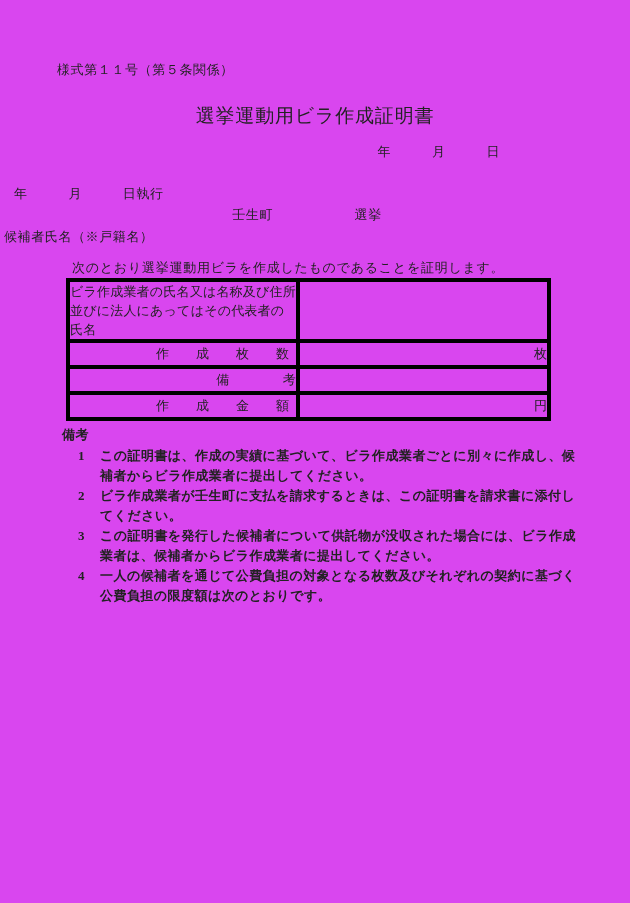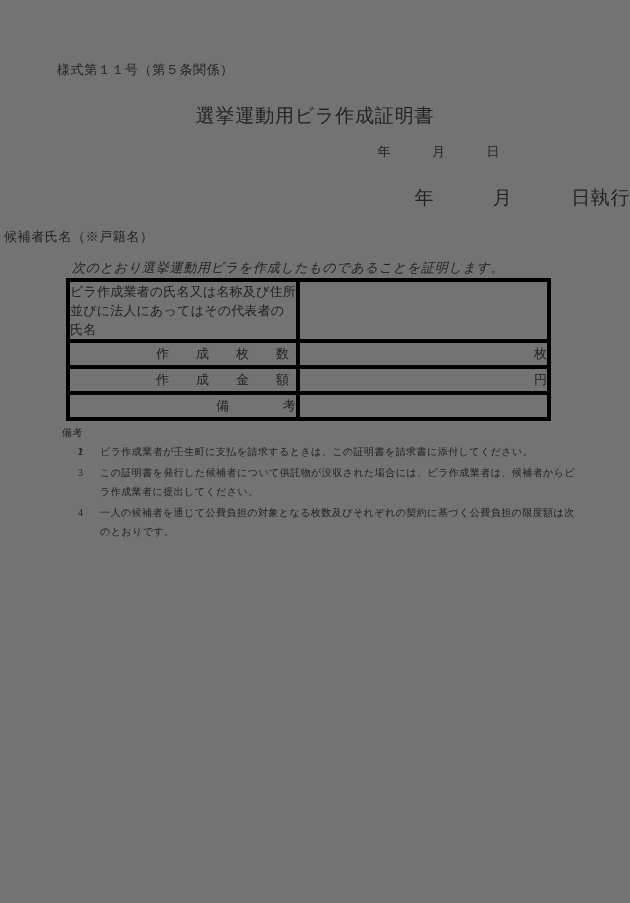--- a/index.html
+++ b/index.html
@@ -13,21 +13,21 @@
     position: relative;
     font-family: "Liberation Serif", "DejaVu Serif", serif;
     color: #222222;
     -webkit-font-smoothing: antialiased;
   }
   .page {
     position: absolute;
     inset: 0;
     width: 630px;
     height: 903px;
-    background: #737373;
+    background: #d946ef;
     overflow: hidden;
   }
 
   
   .form-no {
     position: absolute;
     left: 57px;
     top: 61px;
     font-size: 13px;
     letter-spacing: 0.6px;
@@ -51,22 +51,22 @@
     box-sizing: border-box;
     text-align: right;
     font-size: 13px;
     letter-spacing: 0.6px;
   }
   .exec-line {
     position: absolute;
     left: 0;
     top: 185px;
     width: 630px;
-    text-align: right;
-    font-size: 19px;
+    text-align: left;
+    font-size: 13px;
     letter-spacing: 0.6px;
     text-indent: 14px;
   }
   .elec-line {
     position: absolute;
     left: 0;
     top: 206px;
     width: 630px;
     text-align: center;
     font-size: 13px;
@@ -82,21 +82,20 @@
     letter-spacing: 0.6px;
     text-indent: 4px;
   }
   .statement {
     position: absolute;
     left: 72px;
     top: 259px;
     font-size: 13px;
     letter-spacing: 0.75px;
     white-space: nowrap;
-    font-style: italic;
   }
 
   
   .cert-table {
     position: absolute;
     left: 66px;
     top: 278px;
     width: 481px;
     border-collapse: collapse;
     table-layout: fixed;
@@ -137,21 +136,22 @@
     letter-spacing: 7px;
     padding-left: 7px;
   }
 
   
   .notes {
     position: absolute;
     left: 62px;
     top: 426px;
     width: 520px;
-    font-size: 10px;
+    font-size: 13px;
+    font-weight: bold;
   }
   .notes-heading {
     letter-spacing: 0.5px;
     margin-bottom: 2px;
   }
   .note-item {
     position: relative;
     padding-left: 38px;
     margin-top: 1px;
     line-height: 19.5px;
@@ -176,54 +176,56 @@
 
 <div class="page">
 
   <div class="form-no">様式第１１号（第５条関係）</div>
 
   <div class="doc-title">選挙運動用ビラ作成証明書</div>
 
   <div class="date-blank">年　　　月　　　日</div>
 
   <div class="exec-line">年　　　月　　　日執行</div>
+  <div class="elec-line">壬生町　　　　　　選挙</div>
   <div class="cand-line">候補者氏名（※戸籍名）</div>
 
   <div class="statement">次のとおり選挙運動用ビラを作成したものであることを証明します。</div>
 
   <table class="cert-table">
     <colgroup>
       <col class="col-label">
       <col class="col-value">
     </colgroup>
     <tbody>
       <tr>
         <td class="cell-multiline">ビラ作成業者の氏名又は名称及び住所並びに法人にあってはその代表者の氏名</td>
         <td class="cell-blank"></td>
       </tr>
       <tr>
         <td class="cell-center"><span class="spaced-wide">作　成　枚　数</span></td>
         <td class="cell-unit">枚</td>
       </tr>
       <tr>
+        <td class="cell-center"><span>備　　　　考</span></td>
+        <td class="cell-blank"></td>
+      </tr>
+      <tr>
         <td class="cell-center"><span class="spaced-wide">作　成　金　額</span></td>
         <td class="cell-unit">円</td>
       </tr>
-      <tr>
-        <td class="cell-center"><span>備　　　　考</span></td>
-        <td class="cell-blank"></td>
-      </tr>
     </tbody>
   </table>
 
   <div class="notes">
     <div class="notes-heading">備考</div>
 
     <div class="note-item">
       <span class="note-num">1</span>
+      <span>この証明書は、作成の実績に基づいて、ビラ作成業者ごとに別々に作成し、候補者からビラ作成業者に提出してください。</span>
     </div>
 
     <div class="note-item">
       <span class="note-num">2</span>
       <span>ビラ作成業者が壬生町に支払を請求するときは、この証明書を請求書に添付してください。</span>
     </div>
 
     <div class="note-item">
       <span class="note-num">3</span>
       <span>この証明書を発行した候補者について供託物が没収された場合には、ビラ作成業者は、候補者からビラ作成業者に提出してください。</span>

